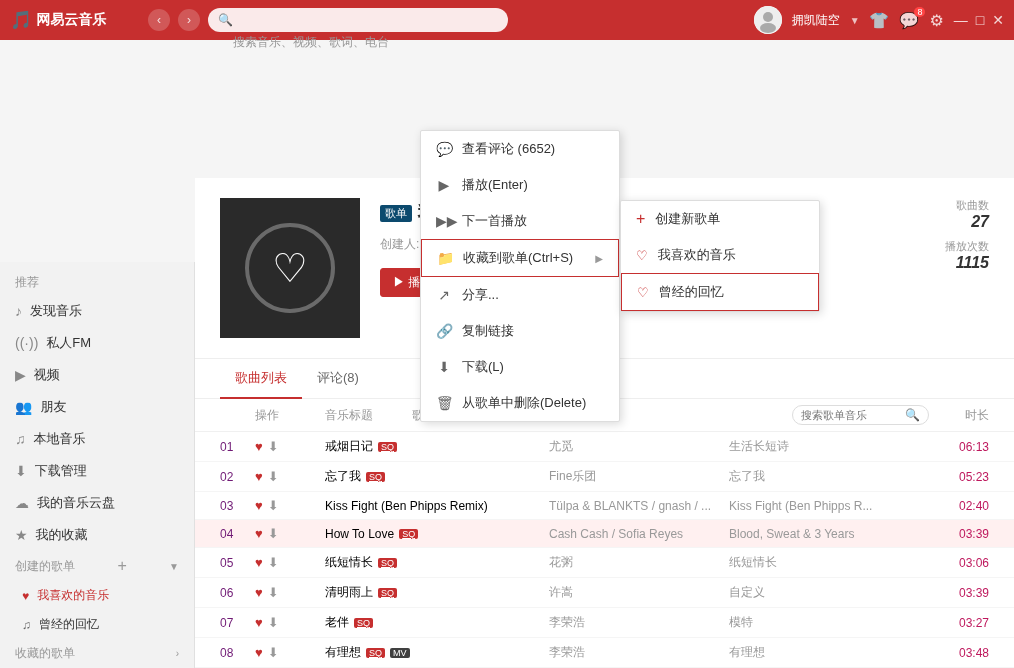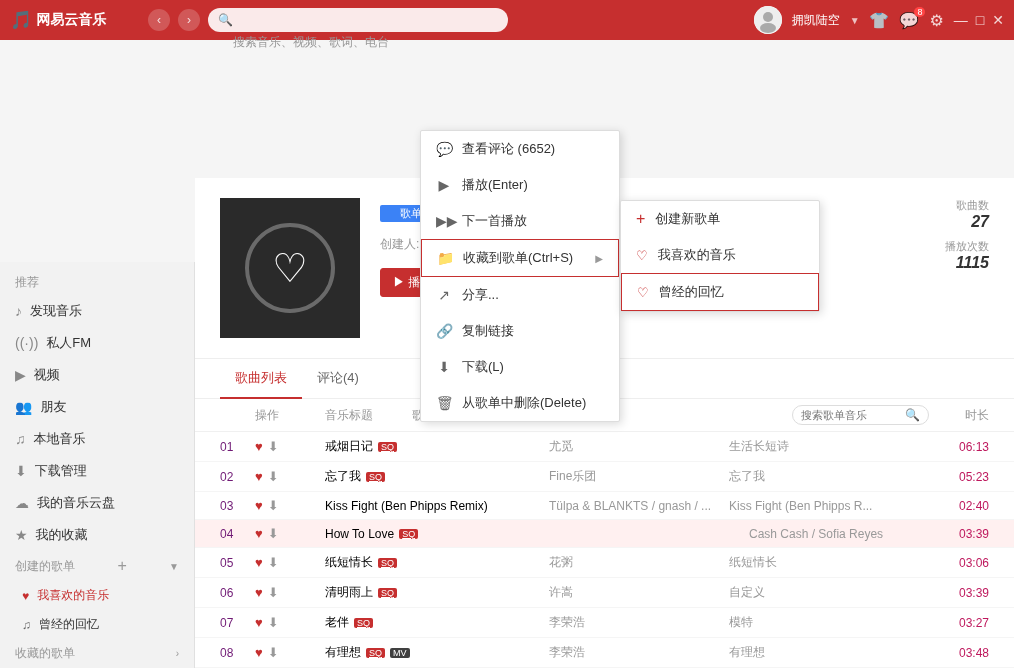--- a/index.html
+++ b/index.html
@@ -144,24 +144,24 @@
       border-radius: 50%;
       display: flex; align-items: center; justify-content: center;
     }
     .heart-shape {
       color: white;
       font-size: 40px;
     }
     .playlist-info { flex: 1; }
     .playlist-tag {
       display: inline-block;
-      background: #3b82f6;
+      background: #0c4a6e;
       color: white;
       font-size: 11px;
-      padding: 1px 20px;
+      padding: 1px 5px;
       border-radius: 2px;
       margin-right: 6px;
     }
     .playlist-title {
       font-size: 22px;
       font-weight: bold;
       color: #333;
       display: inline;
     }
     .playlist-meta { color: #999; font-size: 12px; margin-top: 8px; }
@@ -444,21 +444,21 @@
         </div>
         <div>
           <div class="stats-label">播放次数</div>
           <div class="stats-value">1115</div>
         </div>
       </div>
     </div>
 
     <div class="tabs">
       <div class="tab active">歌曲列表</div>
-      <div class="tab">评论(4)</div>
+      <div class="tab">评论(8)</div>
     </div>
 
     <div class="song-list-header">
       <span class="col-num"></span>
       <span class="col-ops">操作</span>
       <span class="col-title">音乐标题</span>
       <span class="col-artist">歌手</span>
       <span class="col-album">专辑</span>
       <div class="search-input-wrapper">
         <input type="text" placeholder="搜索歌单音乐" style="">
@@ -514,20 +514,21 @@
     <span class="song-num">04</span>
     <span class="song-ops">
       <span class="heart-icon">♥</span>
       <span class="download-icon">⬇</span>
     </span>
     <span class="song-title-col">
       <span>How To Love</span>
       <span class="sq-badge">SQ</span>
     </span>
     <span class="song-artist">Cash Cash / Sofia Reyes</span>
+    <span class="song-album">Blood, Sweat &amp; 3 Years</span>
     <span class="song-duration">03:39</span>
   </div>
         <div class="song-row">
     <span class="song-num">05</span>
     <span class="song-ops">
       <span class="heart-icon">♥</span>
       <span class="download-icon">⬇</span>
     </span>
     <span class="song-title-col">
       <span>纸短情长</span>

